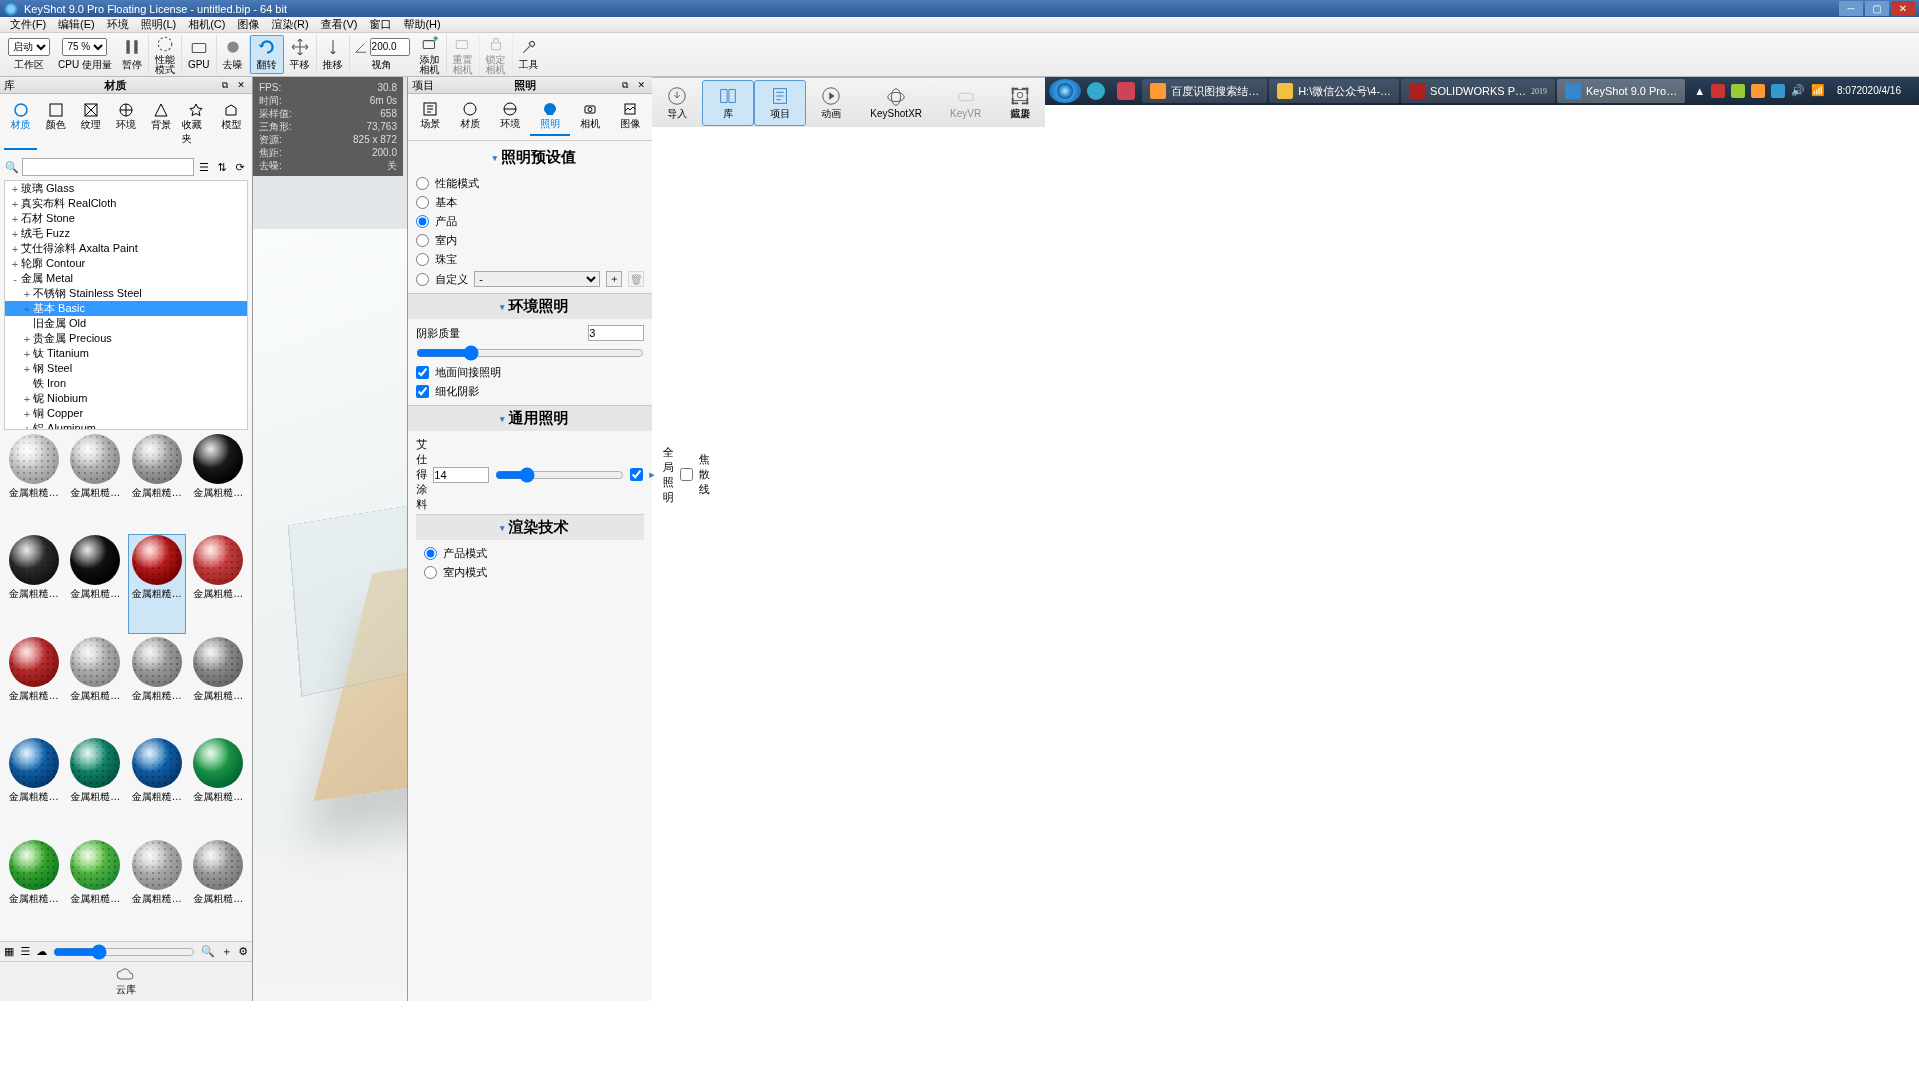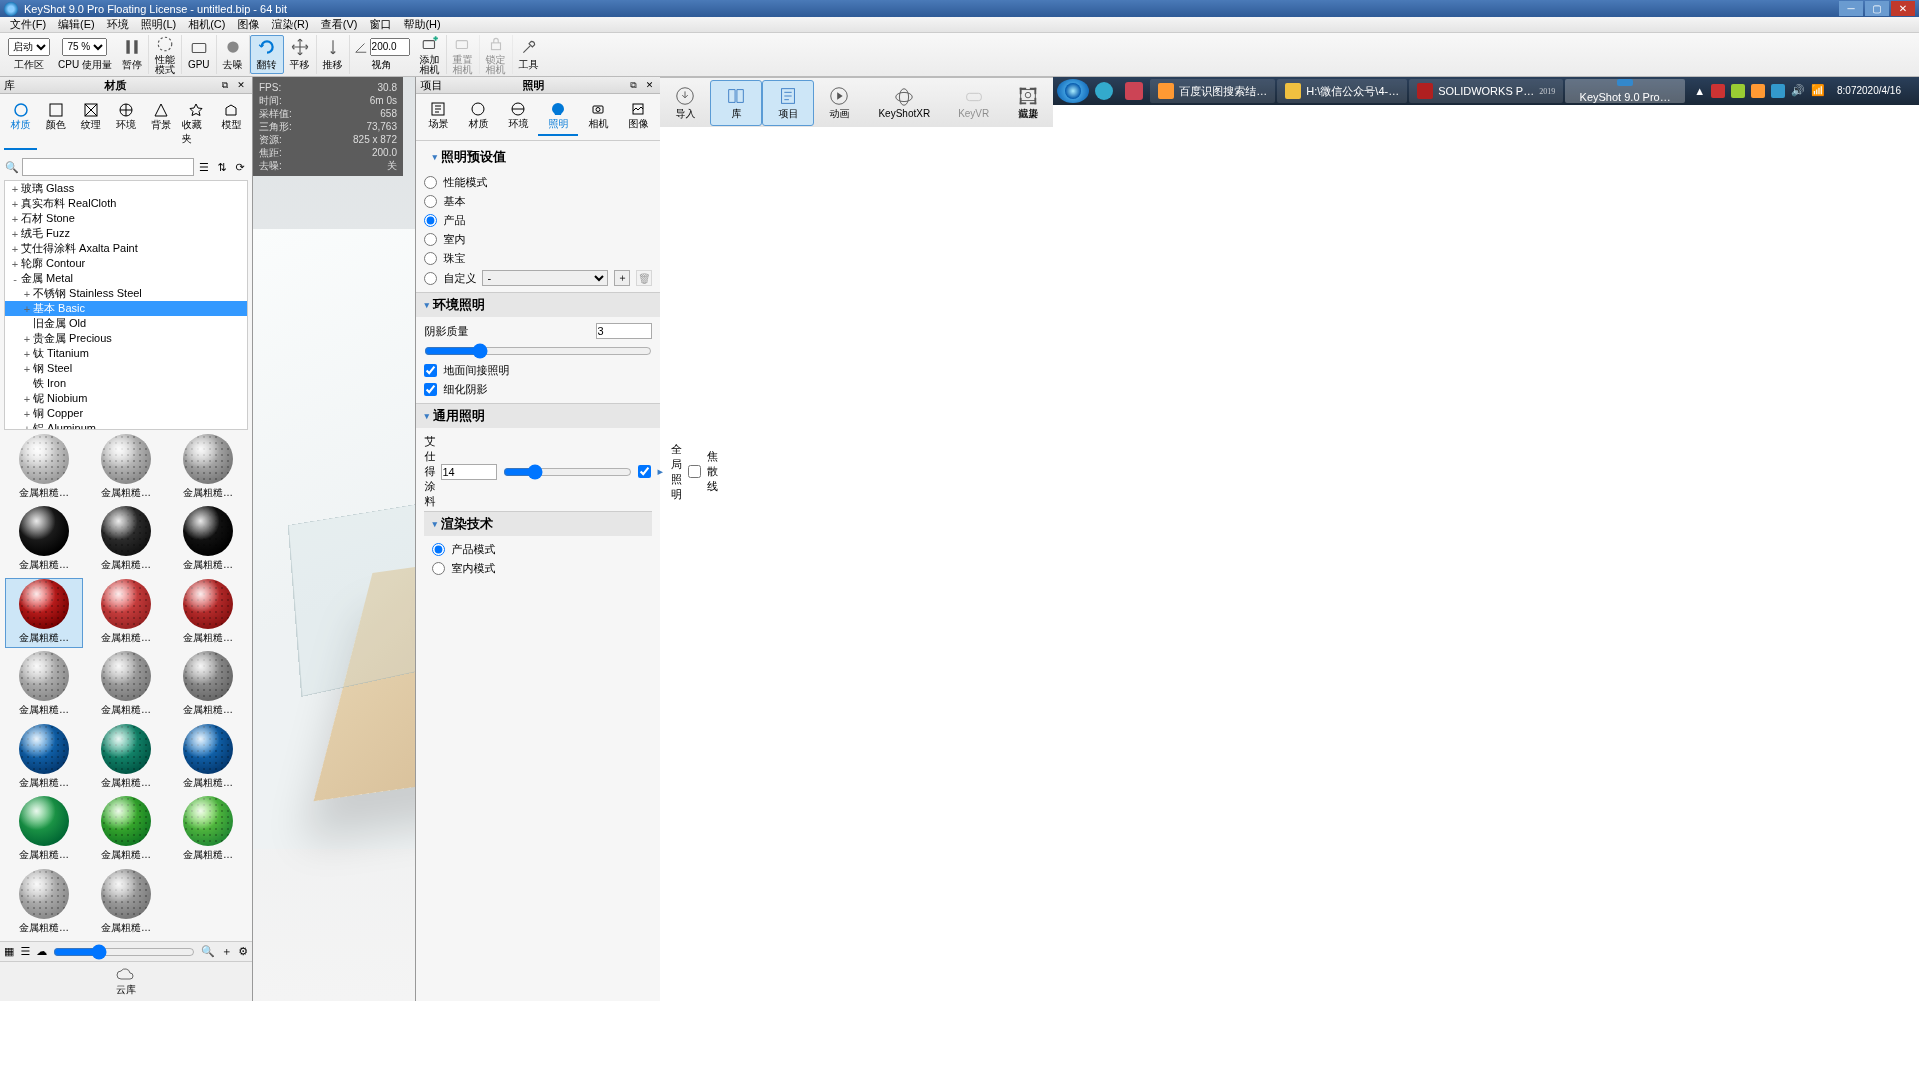--- a/index.html
+++ b/index.html
@@ -41,21 +41,21 @@
 .searchrow{ display:flex; padding:4px; gap:2px; align-items:center; }
 .searchrow input{ flex:1; height:18px; border:1px solid #aaa; padding:0 4px; font-size:11px; }
 .searchrow .sicon{ width:16px; height:16px; display:flex; align-items:center; justify-content:center; cursor:pointer; }
 
 .tree{ flex:0 0 auto; max-height:250px; overflow:auto; border:1px solid #ccc; margin:0 4px; background:#fff; font-size:11px; }
 .tree .tnode{ display:flex; align-items:center; height:15px; padding:0 4px; cursor:pointer; white-space:nowrap; }
 .tree .tnode.sel{ background:#3399ff; color:#fff; }
 .tree .tw{ width:12px; text-align:center; color:#666; }
 .tree .ind1{ padding-left:16px; }
 
-.thumbs{ flex:1; overflow:auto; padding:4px 6px; display:grid; grid-template-columns:repeat(3,1fr); gap:4px 6px; background:#f6f6f6; }
+.thumbs{ flex:1; overflow:auto; padding:4px 6px; display:grid; grid-template-columns:repeat(4,1fr); gap:4px 6px; background:#f6f6f6; }
 .thumb{ display:flex; flex-direction:column; align-items:center; cursor:pointer; }
 .thumb .ball{ width:50px; height:50px; border-radius:50%; position:relative; overflow:hidden; }
 .thumb .ball::after{ content:''; position:absolute; inset:0; background:radial-gradient(circle at 35% 30%, rgba(255,255,255,.9), rgba(255,255,255,0) 40%); }
 .thumb .ball.dots::before{ content:''; position:absolute; inset:0; background-image:radial-gradient(circle,rgba(0,0,0,.25) 1px,transparent 1.5px); background-size:6px 6px; }
 .thumb.sel{ background:#cde6f7; outline:1px solid #5a9bd5; }
 .thumb .lbl{ font-size:10px; text-align:center; margin-top:2px; width:54px; overflow:hidden; text-overflow:ellipsis; white-space:nowrap; }
 
 .leftfoot{ height:20px; border-top:1px solid #ccc; display:flex; align-items:center; padding:0 4px; gap:6px; background:#eee; }
 .leftfoot .zoom{ flex:1; display:flex; align-items:center; }
 .leftfoot input[type=range]{ flex:1; }
@@ -71,21 +71,21 @@
 .glass{ position:absolute; bottom:170px; left:50px; width:520px; height:260px; background:rgba(200,220,225,.25); border:1px solid rgba(150,170,175,.4); transform:perspective(800px) rotateX(55deg) rotateZ(-18deg); }
 .tray{ position:absolute; top:200px; left:180px; width:360px; height:280px; background:radial-gradient(ellipse at 40% 35%,#7fc8c3,#2a8078 70%,#136058); border-radius:50% 50% 30% 30%/55% 55% 35% 35%; transform:perspective(900px) rotateX(52deg) rotateZ(-14deg); box-shadow:8px 22px 30px rgba(0,0,0,.25), inset 0 0 40px rgba(0,0,0,.25); }
 
 
 .right{ width:245px; border-left:1px solid #999; display:flex; flex-direction:column; background:#f6f6f6; }
 .righttabs{ display:flex; padding:4px 2px; }
 .righttab{ flex:1; display:flex; flex-direction:column; align-items:center; padding:3px 1px; cursor:pointer; font-size:10px; }
 .righttab.active{ border-bottom:2px solid #0078d7; color:#0078d7; }
 .righttab svg{ width:16px; height:16px; }
 .section{ border-top:1px solid #ccc; padding:4px 8px; }
-.section .shdr{ font-weight:bold; font-size:13px; padding:3px 0; background:#e6e6e6; margin:-4px -8px 4px; padding-left:8px; display:flex; align-items:center; }
+.section .shdr{ font-weight:bold; font-size:15px; padding:3px 0; background:#e6e6e6; margin:-4px -8px 4px; padding-left:8px; display:flex; align-items:center;justify-content:center; }
 .section .shdr::before{ content:'▾'; color:#3a7cc4; margin-right:4px; font-size:9px; }
 .frow{ display:flex; align-items:center; padding:2px 0; gap:6px; font-size:11px; }
 .frow label{ flex:1; }
 .frow input[type=text],.frow input[type=number],.frow select{ width:56px; font-size:11px; height:16px; border:1px solid #aaa; }
 .frow input[type=range]{ flex:1; }
 .radio-item{ display:flex; align-items:center; padding:2px 0; gap:6px; font-size:11px; }
 .btn-tiny{ width:16px; height:16px; border:1px solid #aaa; background:#eee; cursor:pointer; display:inline-flex; align-items:center; justify-content:center; font-size:10px; }
 
 
 .bottombar{ height:50px; background:linear-gradient(#f4f4f4,#e4e4e4); border-top:1px solid #bbb; display:flex; align-items:center; justify-content:center; gap:0; position:relative; }
@@ -93,21 +93,21 @@
 .bottombar .bbtn.active{ background:#cde6f7; border:1px solid #5a9bd5; border-radius:3px; }
 .bottombar .bbtn svg{ width:22px; height:22px; }
 .bottombar .bbtn.disabled{ opacity:.4; }
 .bottombar .screenshot{ position:absolute; right:14px; display:flex; flex-direction:column; align-items:center; font-size:10px; cursor:pointer; }
 
 
 .taskbar{ height:28px; background:linear-gradient(#2a3f5a,#1a2838); display:flex; align-items:center; padding:0 4px; color:#fff; font-size:11px; }
 .taskbar .start{ width:32px; height:24px; background:radial-gradient(circle,#6cf,#05a); border-radius:50%; cursor:pointer; display:flex; align-items:center; justify-content:center; }
 .taskbar .pin{ width:30px; height:24px; display:flex; align-items:center; justify-content:center; cursor:pointer; }
 .taskbar .titem{ height:24px; padding:0 8px; margin:0 1px; background:rgba(255,255,255,.12); display:flex; align-items:center; gap:5px; cursor:pointer; min-width:120px; border-radius:2px; }
-.taskbar .titem.active{ background:rgba(255,255,255,.28);flex-direction:column; }
+.taskbar .titem.active{ background:rgba(255,255,255,.28); }
 .taskbar .tray{ margin-left:auto; display:flex; align-items:center; gap:6px; padding:0 8px; position:static; width:auto; height:auto; background:none; transform:none; box-shadow:none; border-radius:0; }
 .taskbar .clock{ display:flex; flex-direction:row; align-items:flex-end; line-height:12px; font-size:10px; padding:0 6px; }
 .taskbar .ticon{ width:14px; height:14px; }
 </style>
 </head>
 <body>
 
 <div class="titlebar">
   <div class="logo"></div>
   <span>KeyShot 9.0 Pro Floating License  - untitled.bip  -  64 bit</span>

